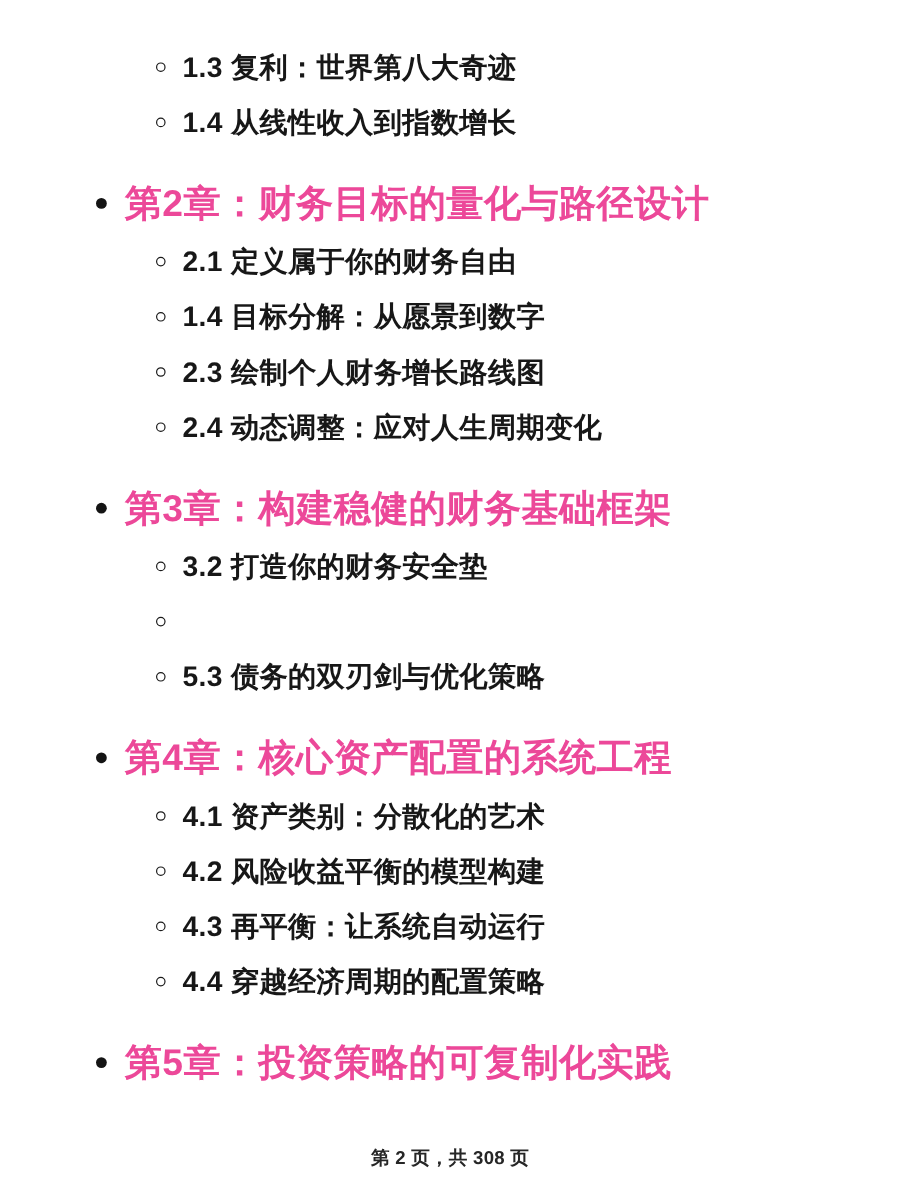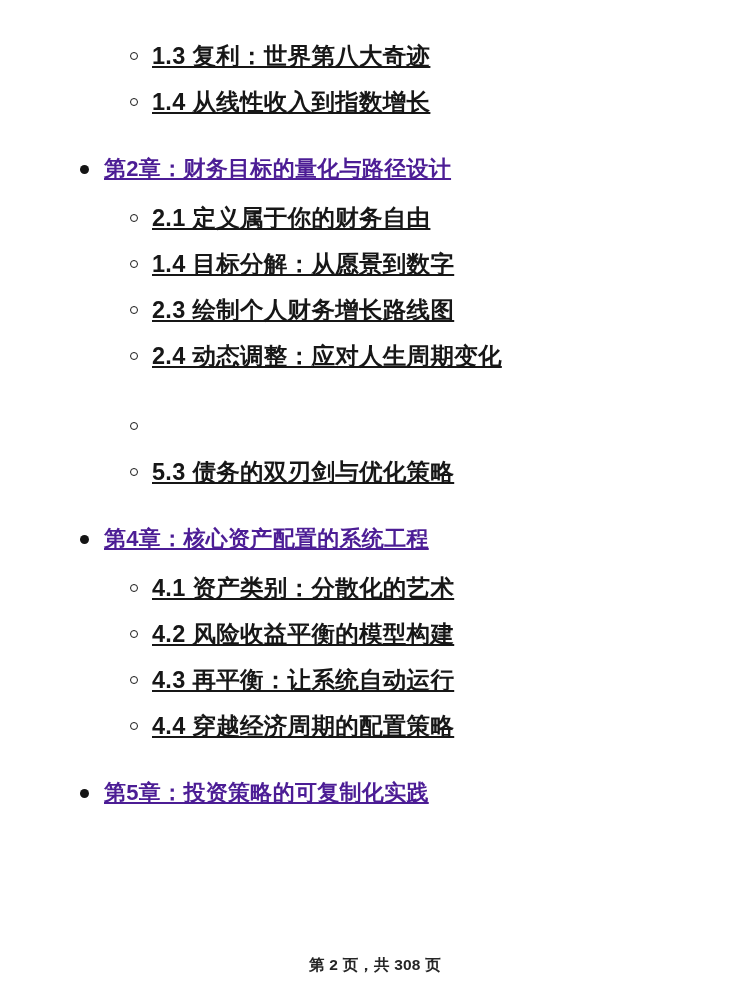--- a/index.html
+++ b/index.html
@@ -25,25 +25,25 @@
   .toc-list {
     list-style: none;
     margin: 0;
     padding: 0;
   }
   
   .lvl1 {
     position: relative;
     margin: 0 0 0 0;
     padding-left: 52px;
-    font-size: 22px;
+    font-size: 31px;
     line-height: 1.0;
     font-weight: 700;
     letter-spacing: 0.3px;
-    color: #4c1d95;
+    color: #ec4899;
   }
   .lvl1 .bullet {
     position: absolute;
     left: 28px;
     top: 50%;
     width: 9px;
     height: 9px;
     margin-top: -4.5px;
     border-radius: 50%;
     background: #141414;
@@ -72,21 +72,20 @@
   }
   .row {
     display: flex;
     align-items: center;
     height: 46px;
   }
   .gap-big { height: 20px; }
   .gap-small { height: 4px; }
   .label {
     white-space: nowrap;
-    text-decoration: underline;
   }
   .footer {
     position: absolute;
     left: 0;
     right: 0;
     bottom: 24px;
     text-align: center;
     font-size: 15.5px;
     font-weight: 700;
     color: #262626;
@@ -134,24 +133,32 @@
       <span class="label">2.3 绘制个人财务增长路线图</span>
     </li>
 
     <li class="row lvl2">
       <span class="bullet"></span>
       <span class="label">2.4 动态调整：应对人生周期变化</span>
     </li>
 
     <li class="gap-big"></li>
 
+    <li class="row lvl1">
+      <span class="bullet"></span>
+      <span class="label">第3章：构建稳健的财务基础框架</span>
+    </li>
 
     <li class="gap-small"></li>
 
 
+    <li class="row lvl2">
+      <span class="bullet"></span>
+      <span class="label">3.2 打造你的财务安全垫</span>
+    </li>
 
     <li class="row lvl2">
       <span class="bullet"></span>
     </li>
 
     <li class="row lvl2">
       <span class="bullet"></span>
       <span class="label">5.3 债务的双刃剑与优化策略</span>
     </li>
 

